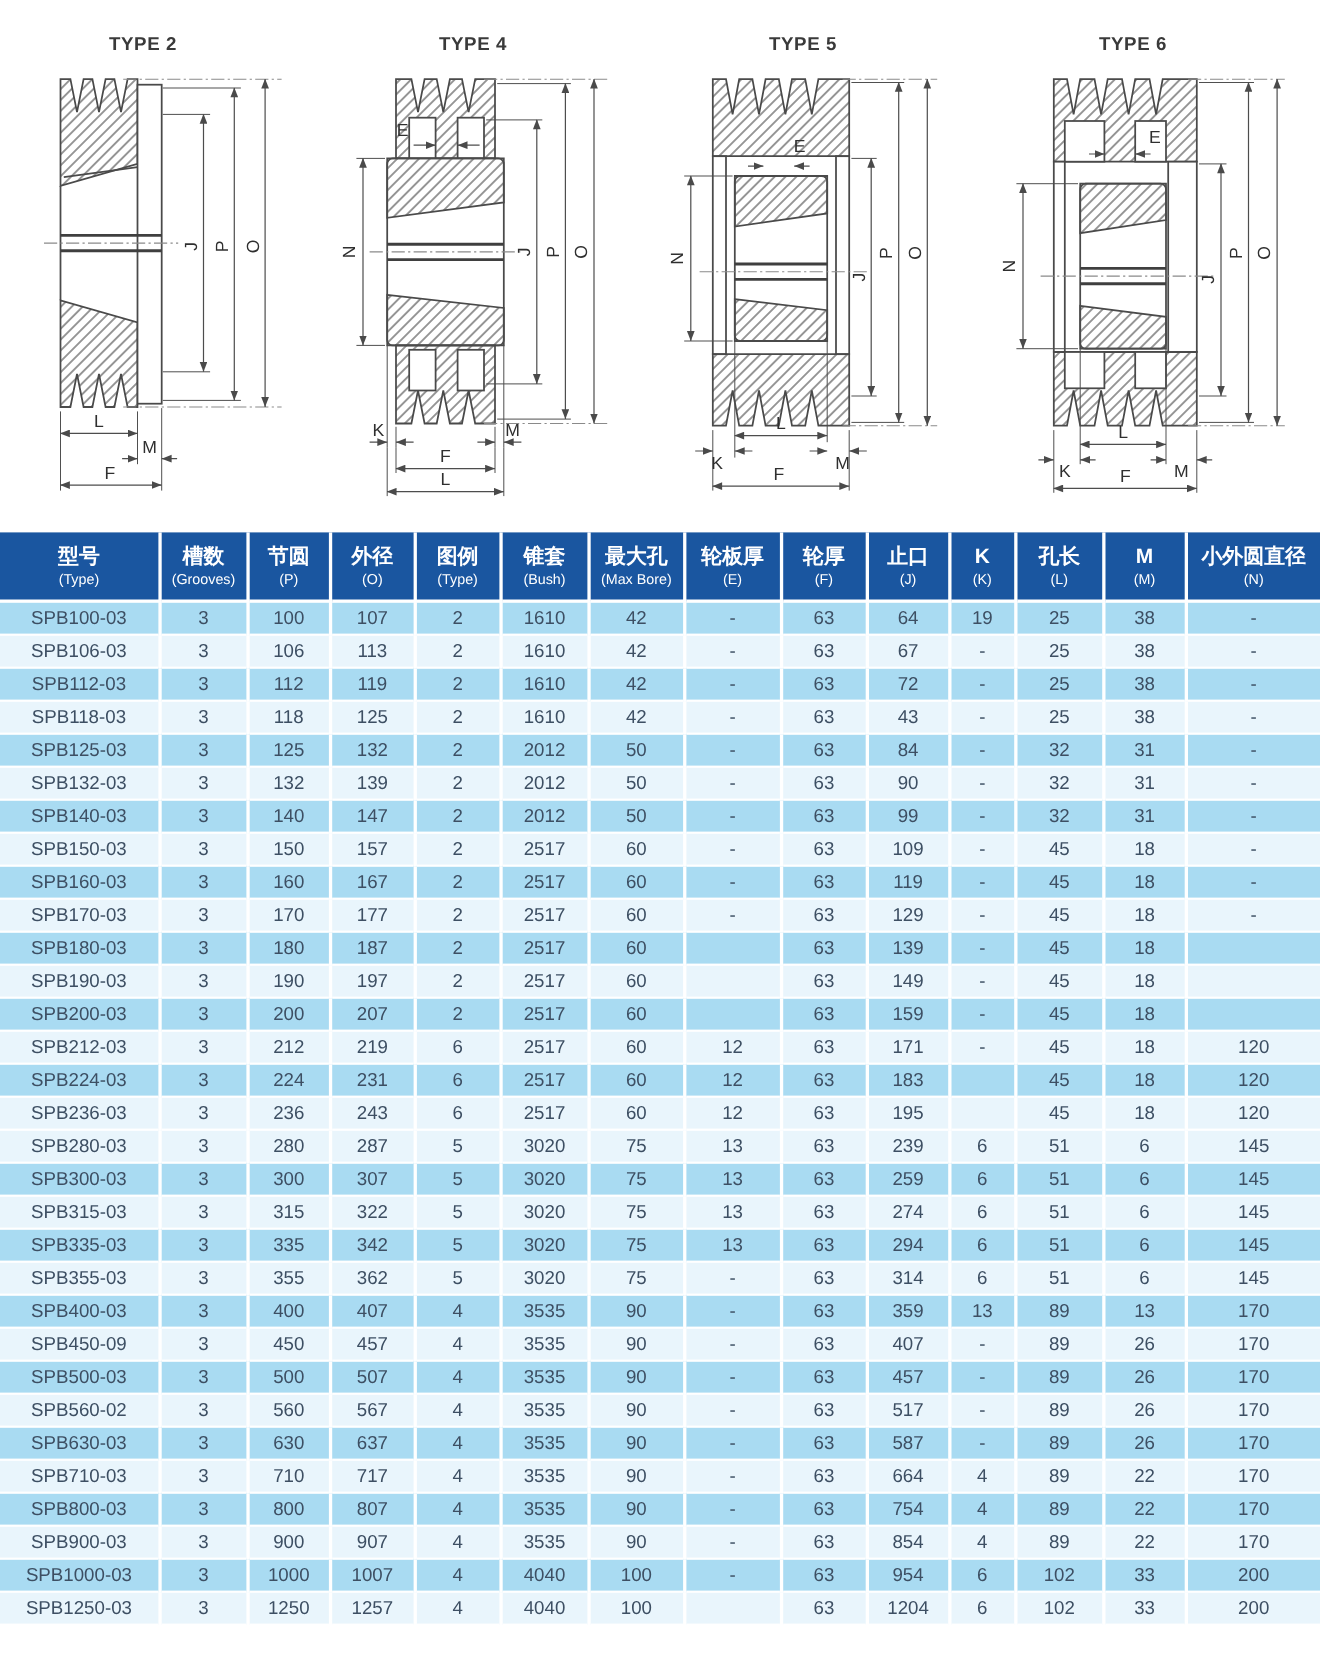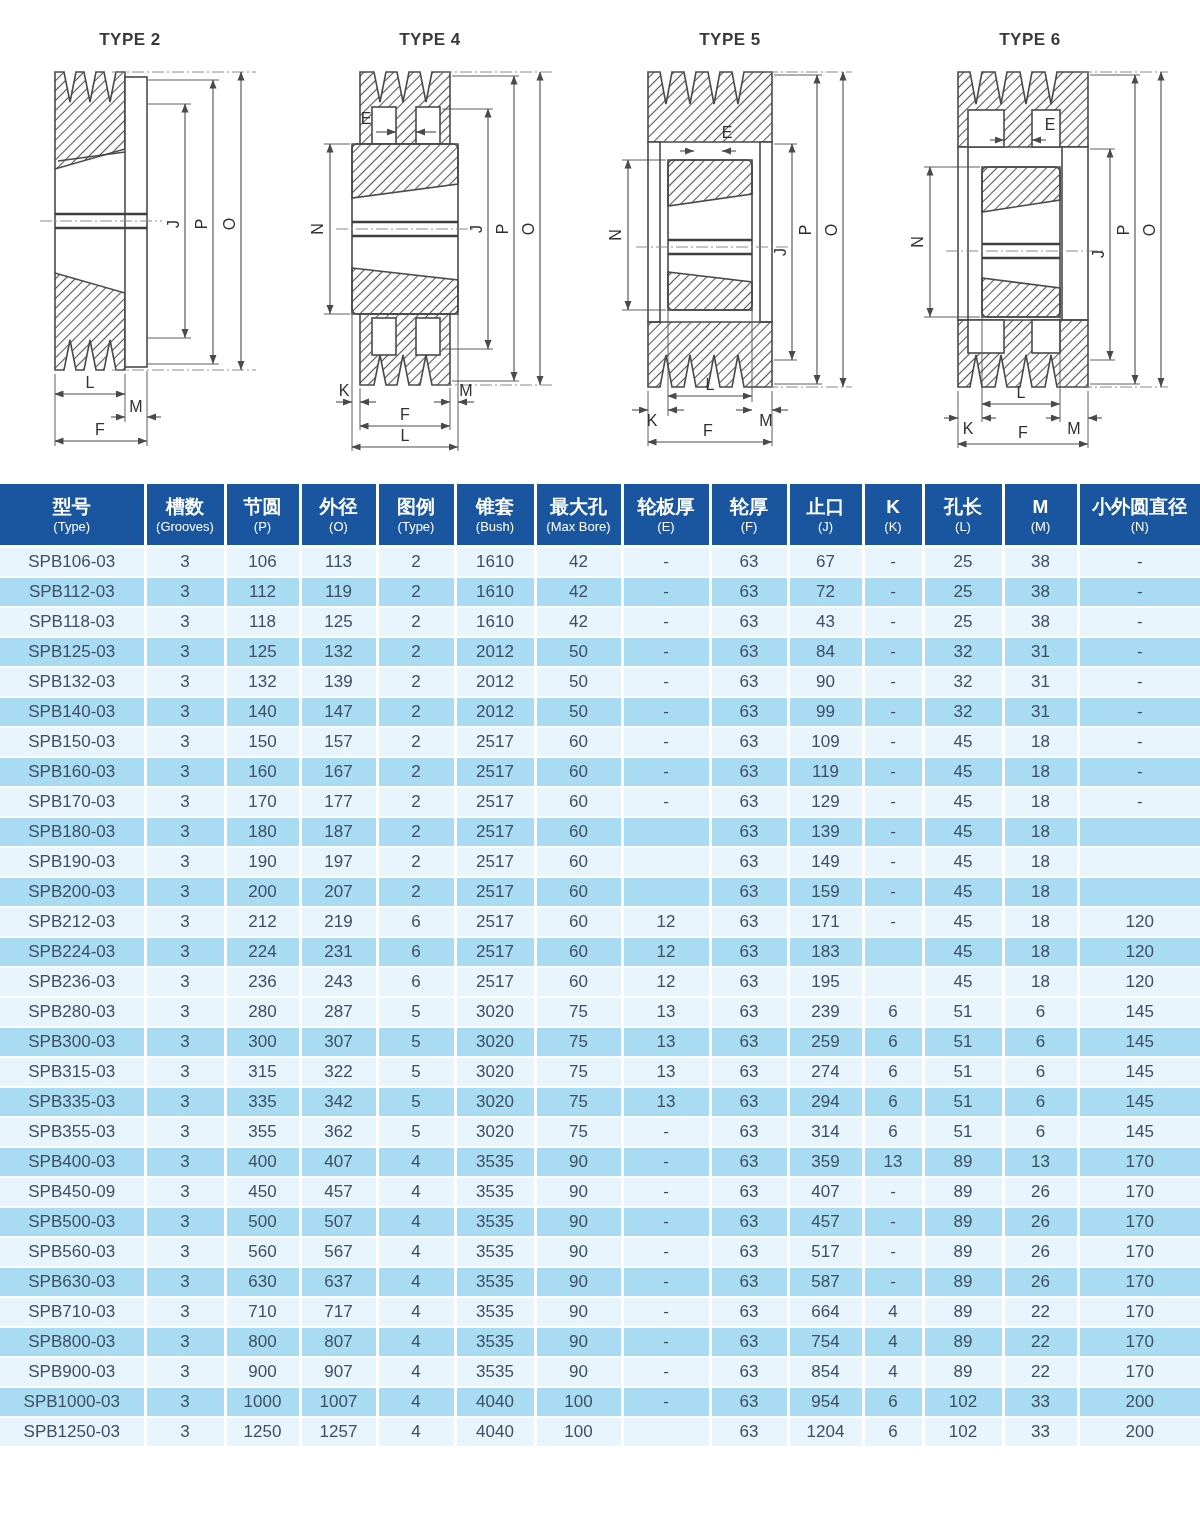--- a/index.html
+++ b/index.html
@@ -372,20 +372,36 @@
             <div class="zh">M</div>
             <div class="en">(M)</div>
           </th>
           <th>
             <div class="zh">小外圆直径</div>
             <div class="en">(N)</div>
           </th>
         </tr>
       </thead>
       <tbody>
+        <tr class="odd">
+          <td>SPB100-03</td>
+          <td>3</td>
+          <td>100</td>
+          <td>107</td>
+          <td>2</td>
+          <td>1610</td>
+          <td>42</td>
+          <td>-</td>
+          <td>63</td>
+          <td>64</td>
+          <td>19</td>
+          <td>25</td>
+          <td>38</td>
+          <td>-</td>
+        </tr>
         <tr class="even">
           <td>SPB106-03</td>
           <td>3</td>
           <td>106</td>
           <td>113</td>
           <td>2</td>
           <td>1610</td>
           <td>42</td>
           <td>-</td>
           <td>63</td>
@@ -741,21 +757,21 @@
           <td>90</td>
           <td>-</td>
           <td>63</td>
           <td>457</td>
           <td>-</td>
           <td>89</td>
           <td>26</td>
           <td>170</td>
         </tr>
         <tr class="even">
-          <td>SPB560-03</td>
+          <td>SPB560-02</td>
           <td>3</td>
           <td>560</td>
           <td>567</td>
           <td>4</td>
           <td>3535</td>
           <td>90</td>
           <td>-</td>
           <td>63</td>
           <td>517</td>
           <td>-</td>

